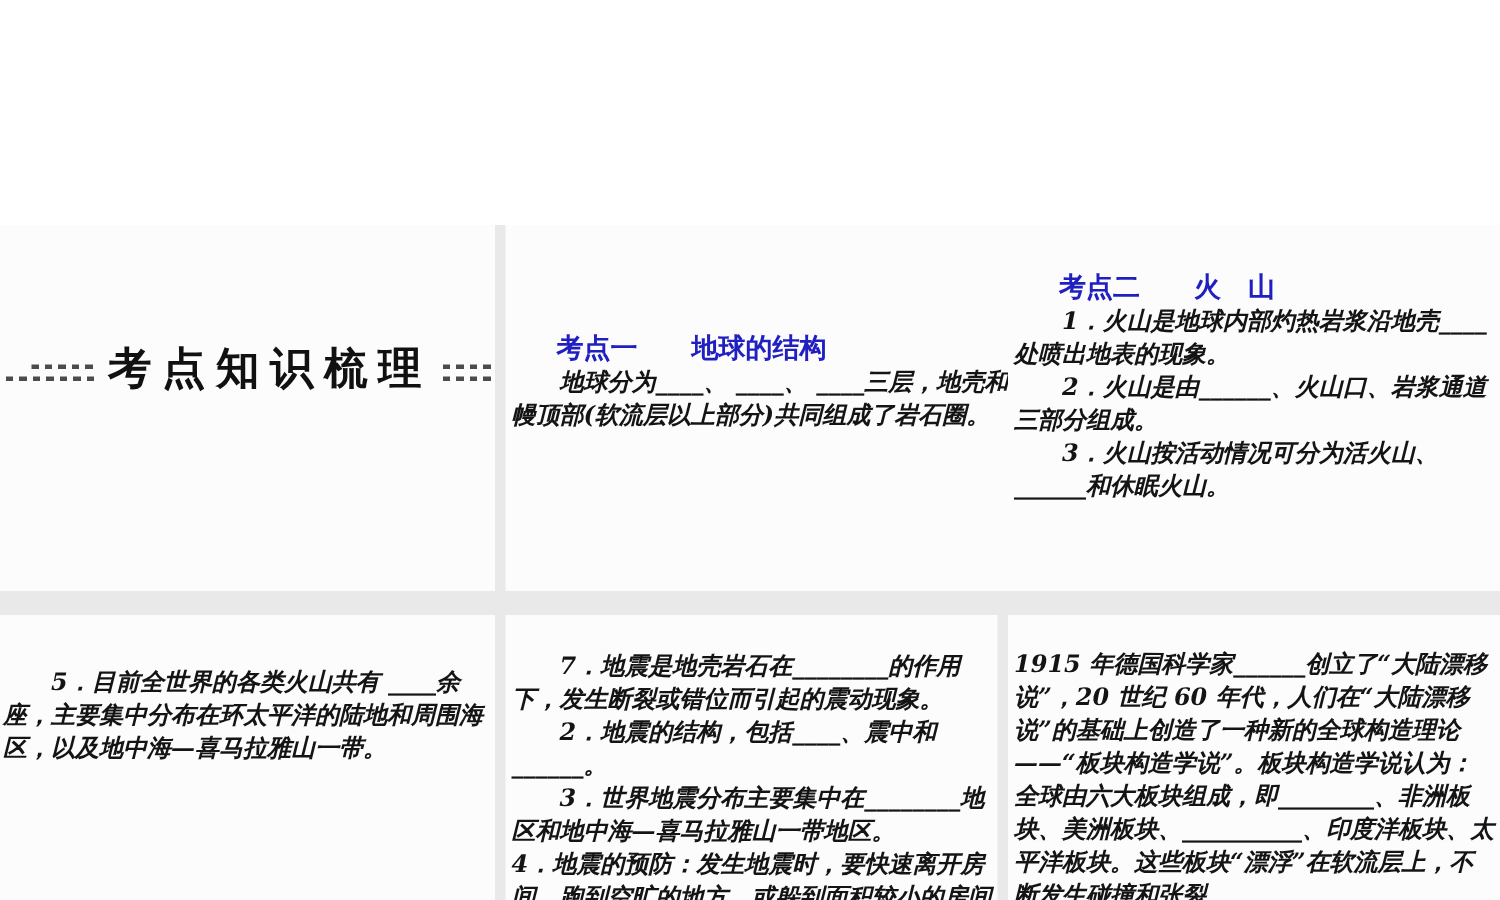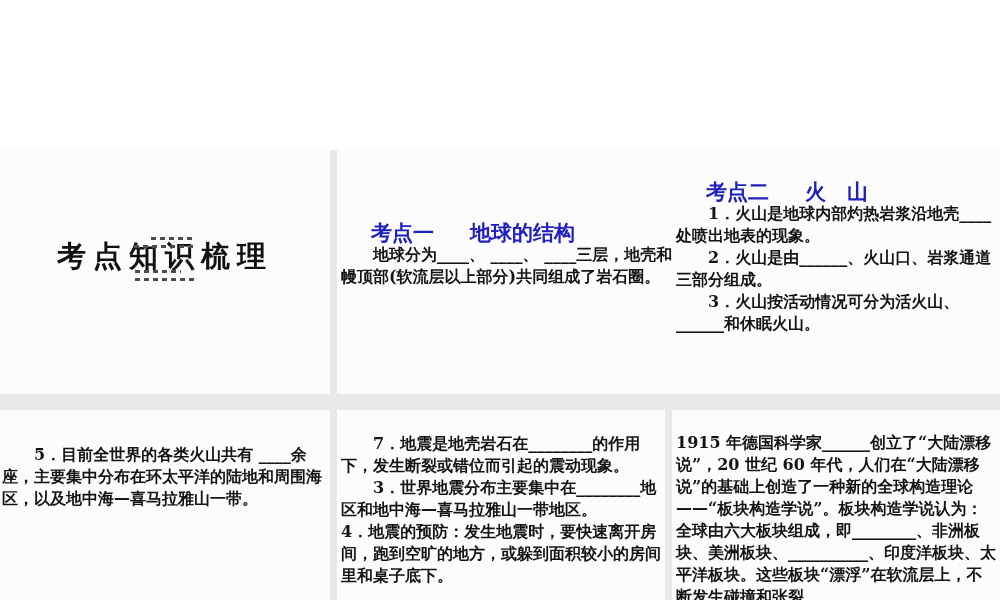--- a/index.html
+++ b/index.html
@@ -13,31 +13,31 @@
   .panel{position:absolute;background:#fcfcfc;box-sizing:border-box;
          color:#141414;font-weight:bold;font-size:16px;line-height:22px;
          padding:0 4px;overflow:hidden;}
   .s1{left:0;  top:7;  width:330px;height:244px;padding-top:84px;}
   .s2{left:337px;top:7;  width:364px;height:244px;padding-top:72px;}
   .s3{left:672px;top:7;  width:328px;height:244px;padding-top:31px;}
   .s4{left:0;  top:260px;width:330px;height:244px;padding-top:34px;padding-left:2px;padding-right:2px;}
   .s5{left:337px;top:260px;width:328px;height:244px;padding-top:23px;}
   .s6{left:672px;top:260px;width:328px;height:244px;padding-top:22px;}
 
-  p{margin:0;}
+  p{margin:0;font-style:italic;}
   .indent{text-indent:2em;}
 
   
-  .heading{margin:0;color:#2020c0;font-size:21px;line-height:22px;
+  .heading{margin:0;color:#2020c0;font-size:18px;line-height:22px;
            font-family:"DejaVu Sans","Liberation Sans",sans-serif;
            font-weight:bold;padding-left:30px;white-space:nowrap;}
   .heading .topic{margin-left:36px;}
 
   
-  .outline-row{display:flex;align-items:center;justify-content:space-between;flex-direction:column;}
+  .outline-row{display:flex;align-items:center;justify-content:space-between;}
   .outline-text{margin:0 6px;font-family:"DejaVu Sans","Liberation Sans",sans-serif;
                 font-weight:bold;font-size:29px;letter-spacing:7px;color:#111;
                 white-space:nowrap;}
   .dashes{position:relative;width:62px;height:11px;flex:0 0 auto;top:3px;}
   .dashes i{position:absolute;height:3px;display:block;
             background:repeating-linear-gradient(90deg,#4c4c4c 0 5px,rgba(0,0,0,0) 5px 9px);}
   .dashes.left .u{top:0;right:1px;width:44px;}
   .dashes.left .l{bottom:0;left:0;width:60px;}
   .dashes.right .u{top:0;left:1px;width:46px;}
   .dashes.right .l{bottom:0;left:1px;width:60px;}
@@ -74,20 +74,21 @@
       <p class="indent">2．火山是由______、火山口、岩浆通道三部分组成。</p>
       <p class="indent">3．火山按活动情况可分为活火山、______和休眠火山。</p>
     </section>
 
     <section class="panel s4">
       <p class="indent">5．目前全世界的各类火山共有 ____余座，主要集中分布在环太平洋的陆地和周围海区，以及地中海—喜马拉雅山一带。</p>
     </section>
 
     <section class="panel s5">
       <p class="indent">7．地震是地壳岩石在________的作用下，发生断裂或错位而引起的震动现象。</p>
+      <p class="indent">2．地震的结构，包括____、震中和______。</p>
       <p class="indent">3．世界地震分布主要集中在________地区和地中海—喜马拉雅山一带地区。</p>
       <p>4．地震的预防：发生地震时，要快速离开房间，跑到空旷的地方，或躲到面积较小的房间里和桌子底下。</p>
     </section>
 
     <section class="panel s6">
       <p>1915 年德国科学家______创立了“大陆漂移说”，20 世纪 60 年代，人们在“大陆漂移说”的基础上创造了一种新的全球构造理论——“板块构造学说”。板块构造学说认为：全球由六大板块组成，即________、非洲板块、美洲板块、__________、印度洋板块、太平洋板块。这些板块“漂浮”在软流层上，不断发生碰撞和张裂。</p>
     </section>
 
   </div>
 </div>

